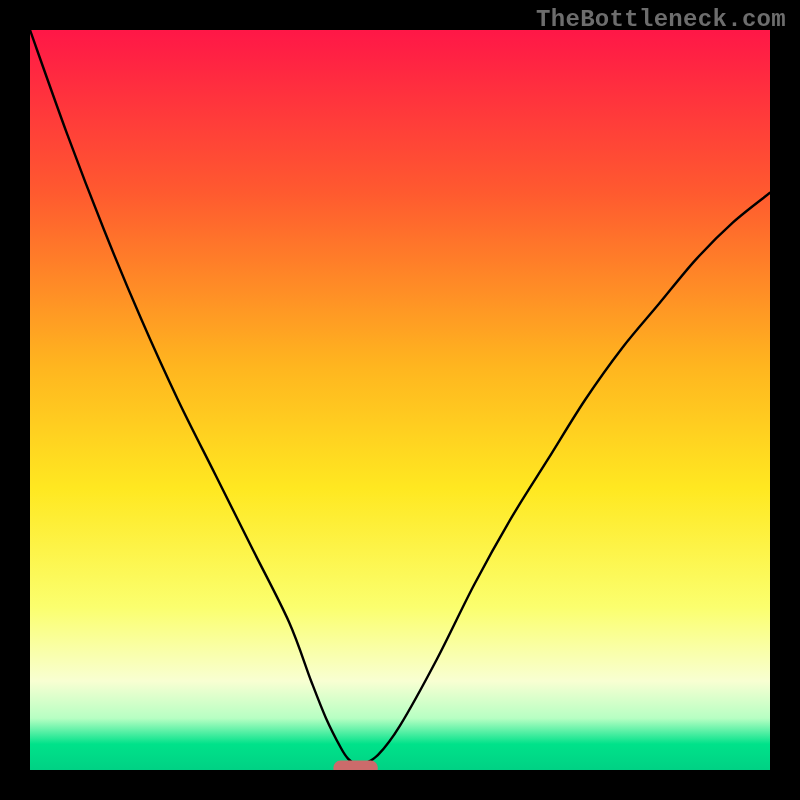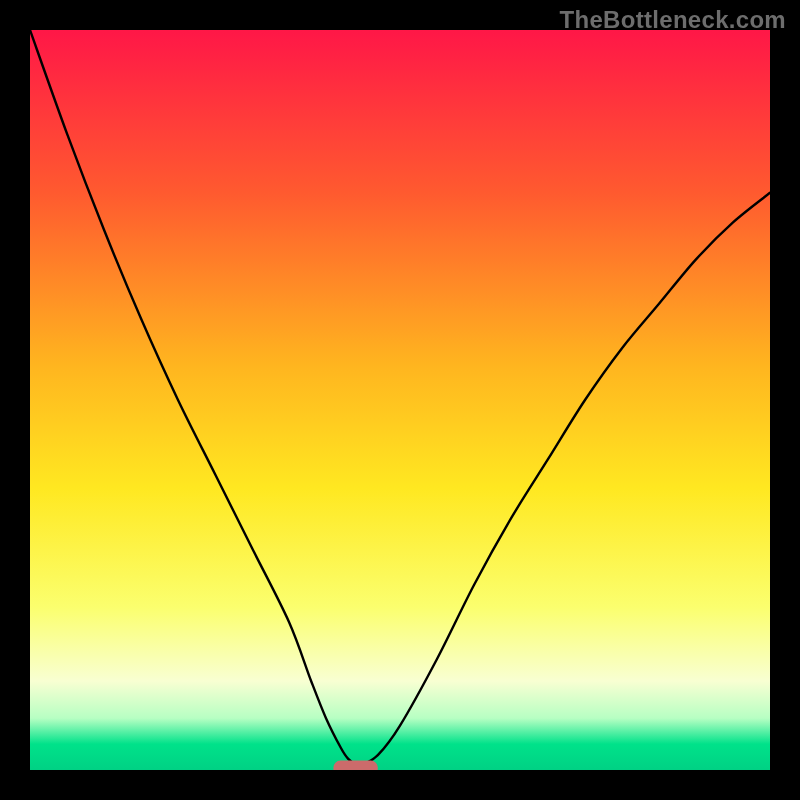--- a/index.html
+++ b/index.html
@@ -19,21 +19,21 @@
     position: absolute;
     left: 30px;
     top: 30px;
     width: 740px;
     height: 740px;
   }
   .watermark {
     position: absolute;
     top: 6px;
     right: 14px;
-    font-family: Liberation Sans, sans-serif;
+    font-family: Liberation Mono, monospace;
     font-size: 24px;
     font-weight: 600;
     color: #6d6d6d;
     letter-spacing: 0.3px;
   }
   svg {
     display: block;
   }
 </style>
 </head>

